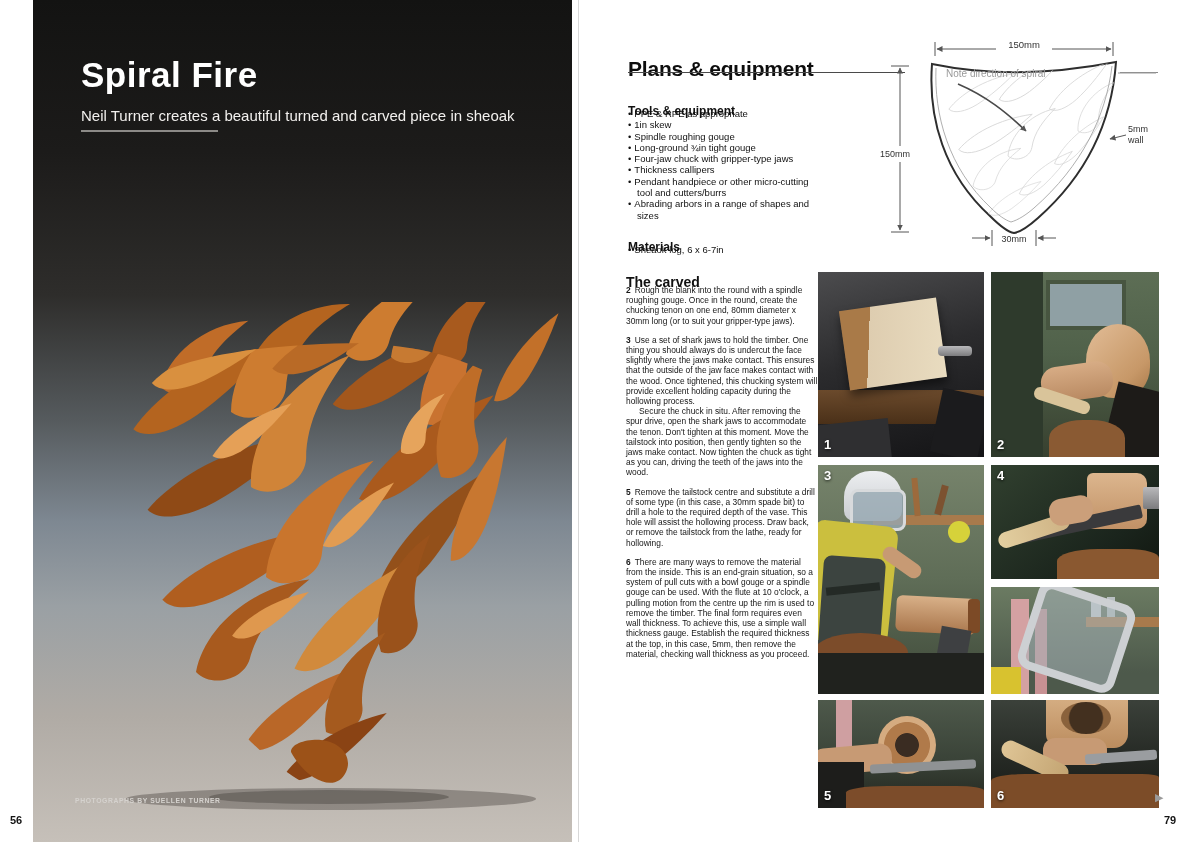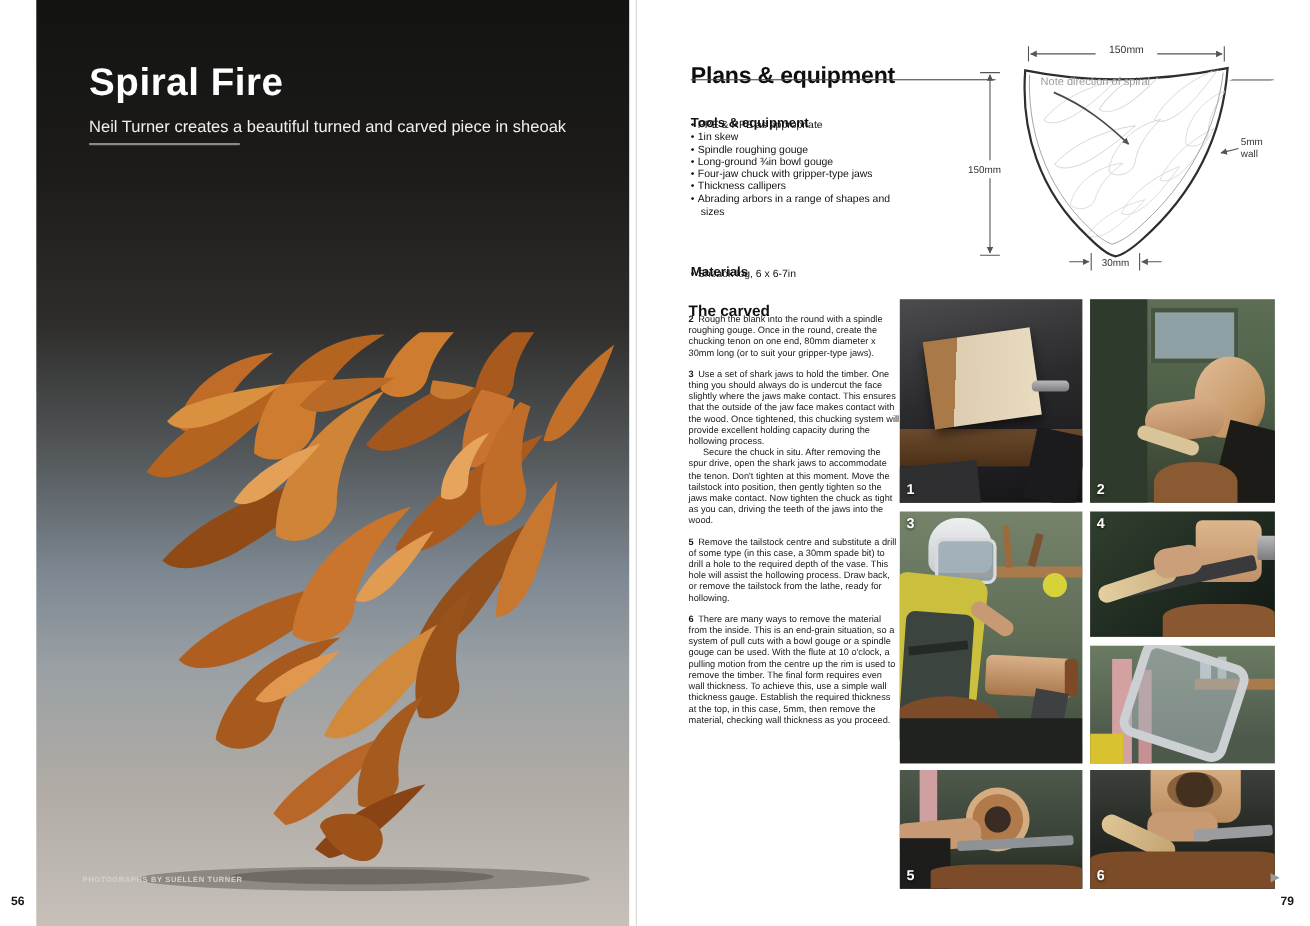--- a/index.html
+++ b/index.html
@@ -144,23 +144,24 @@
 
   <h2 class="rp-title">Plans &amp; equipment</h2>
   <div class="rp-rule"></div>
   <div class="rp-rule2"></div>
 
   <h3 class="tools-head">Tools &amp; equipment</h3>
   <ul class="tools-list">
     <li>PPE &amp; RPE as appropriate</li>
     <li>1in skew</li>
     <li>Spindle roughing gouge</li>
-    <li>Long-ground ¾in bowl gouge</li>
+    <li>Long-ground ¾in tight gouge</li>
     <li>Four-jaw chuck with gripper-type jaws</li>
     <li>Thickness callipers</li>
+    <li>Pendant handpiece or other micro-cutting tool and cutters/burrs</li>
     <li>Abrading arbors in a range of shapes and sizes</li>
   </ul>
   <h3 class="mat-head">Materials</h3>
   <ul class="mat-list">
     <li>Sheaok log, 6 x 6-7in</li>
   </ul>
 
   <svg class="diagram" viewBox="0 0 292 216">
     <defs>
       <marker id="ar" markerWidth="8" markerHeight="8" refX="5.5" refY="3" orient="auto" markerUnits="userSpaceOnUse">

